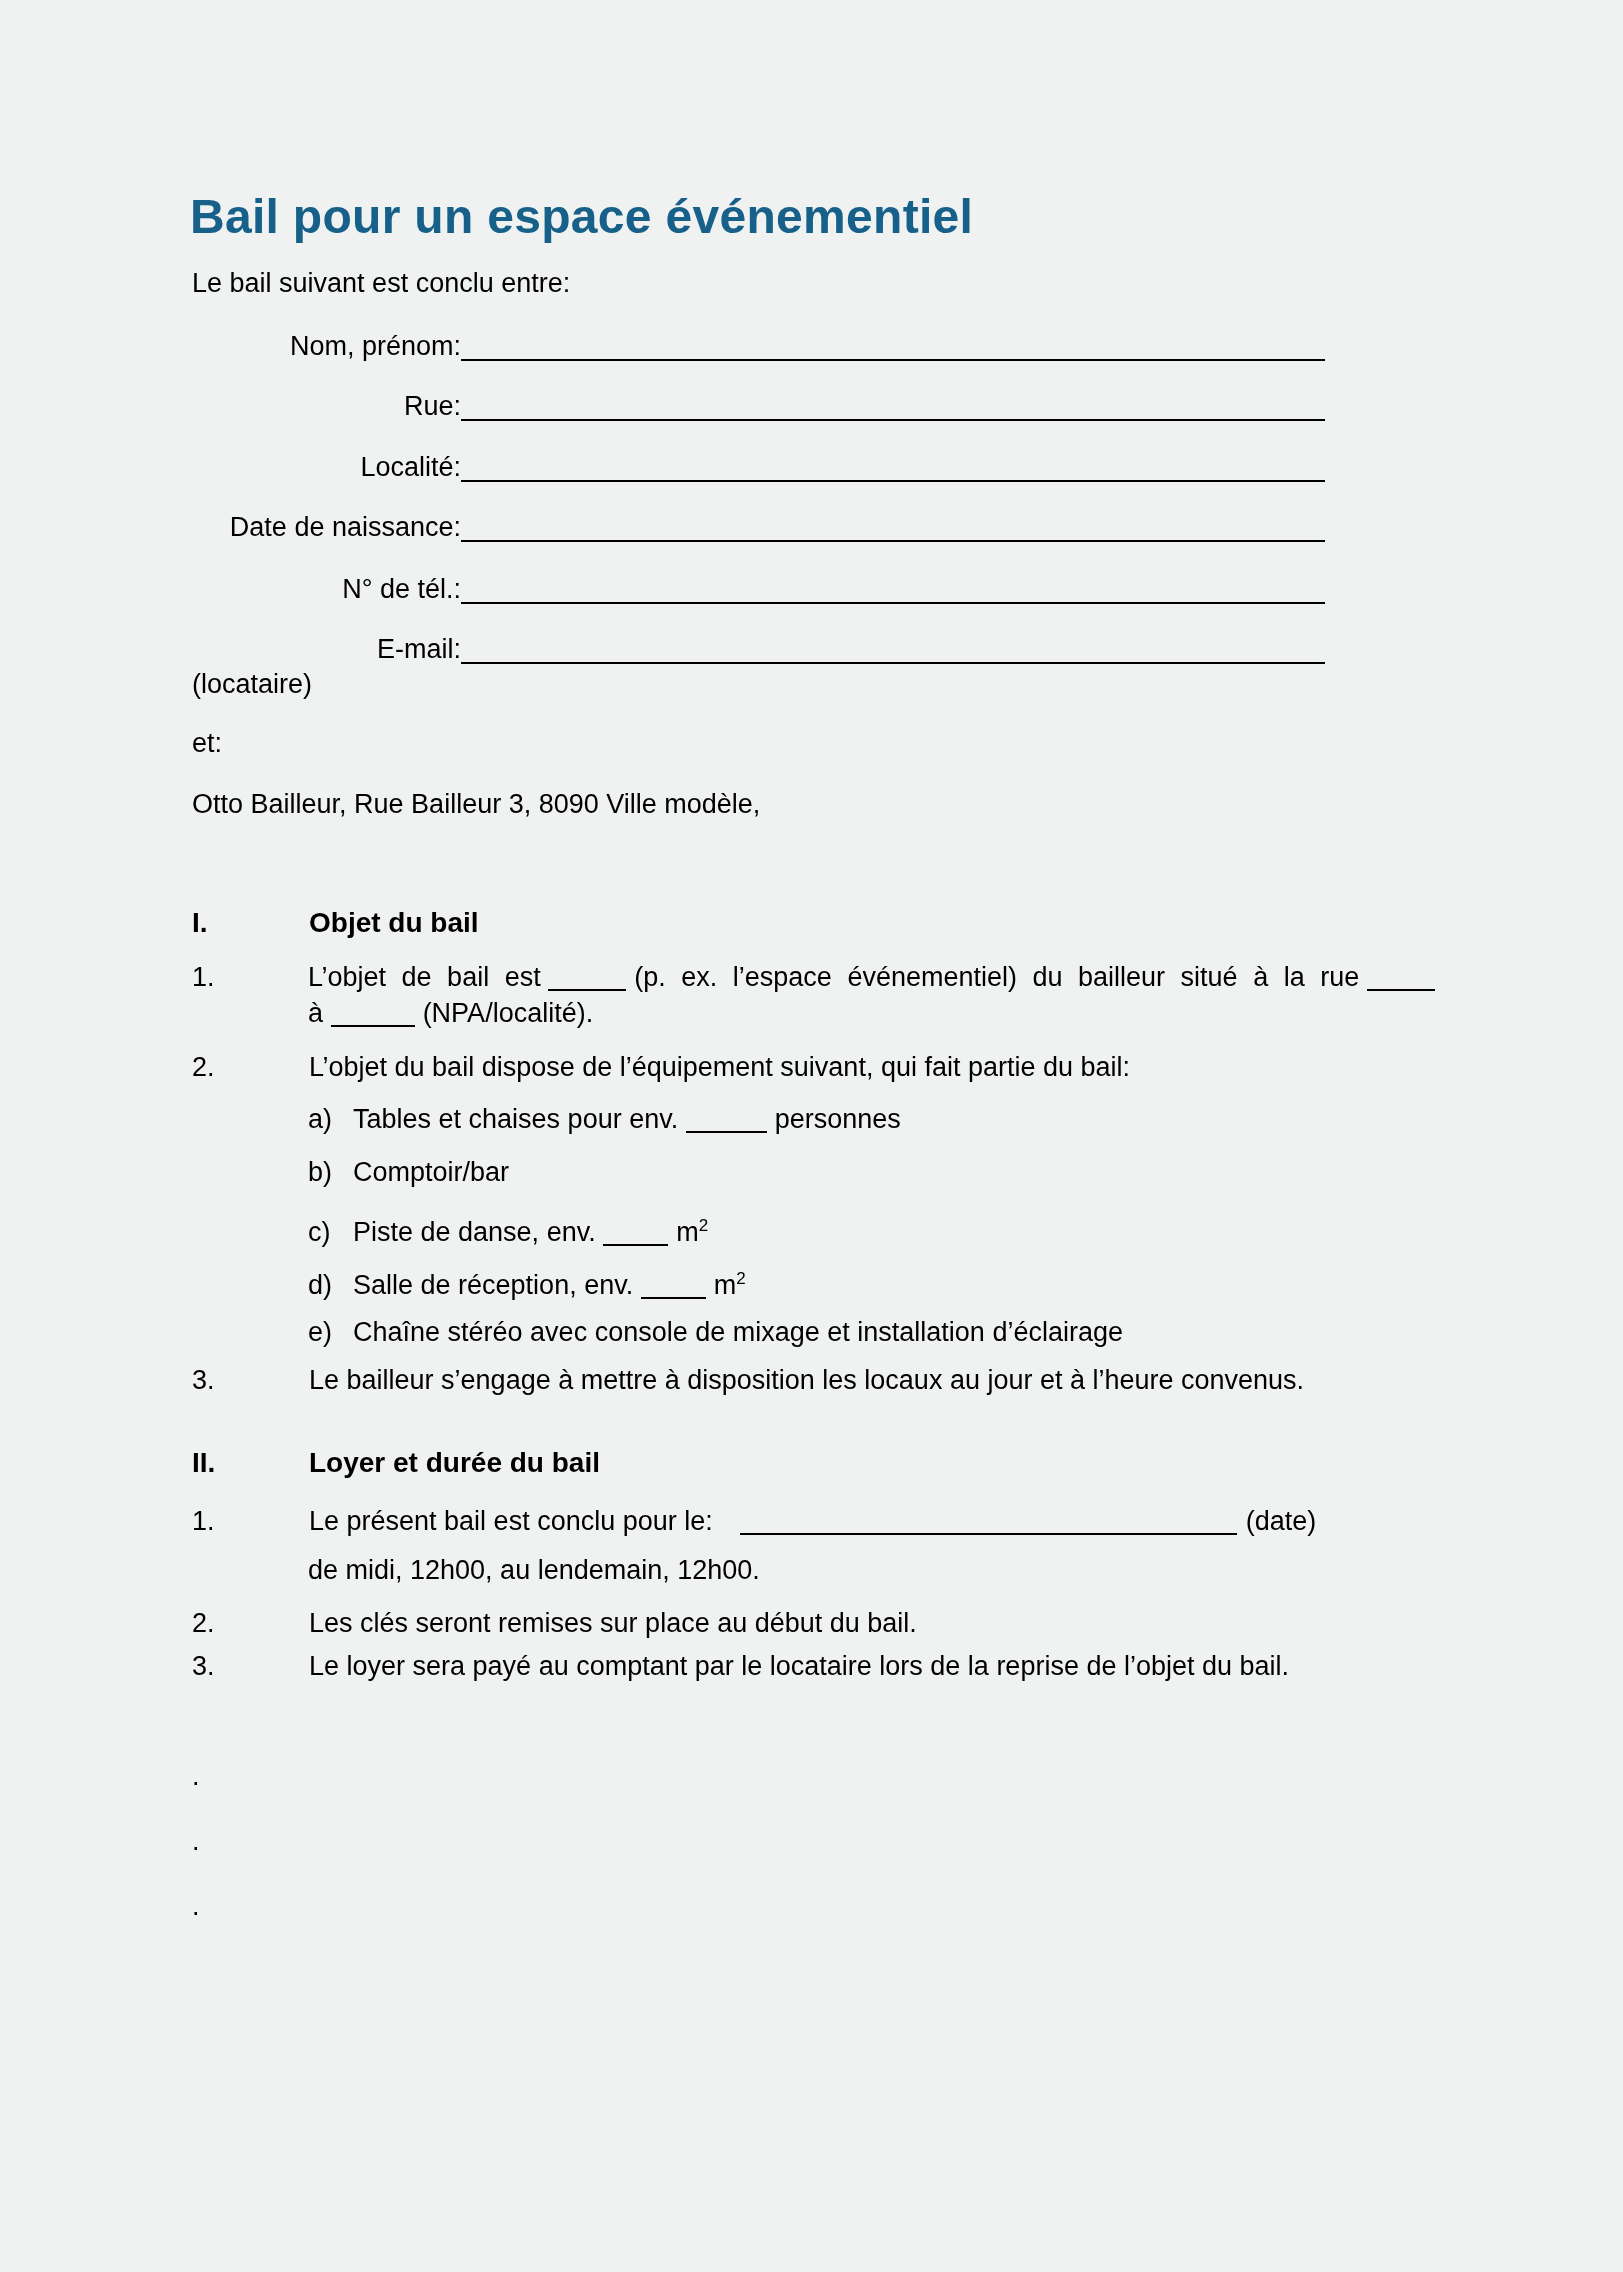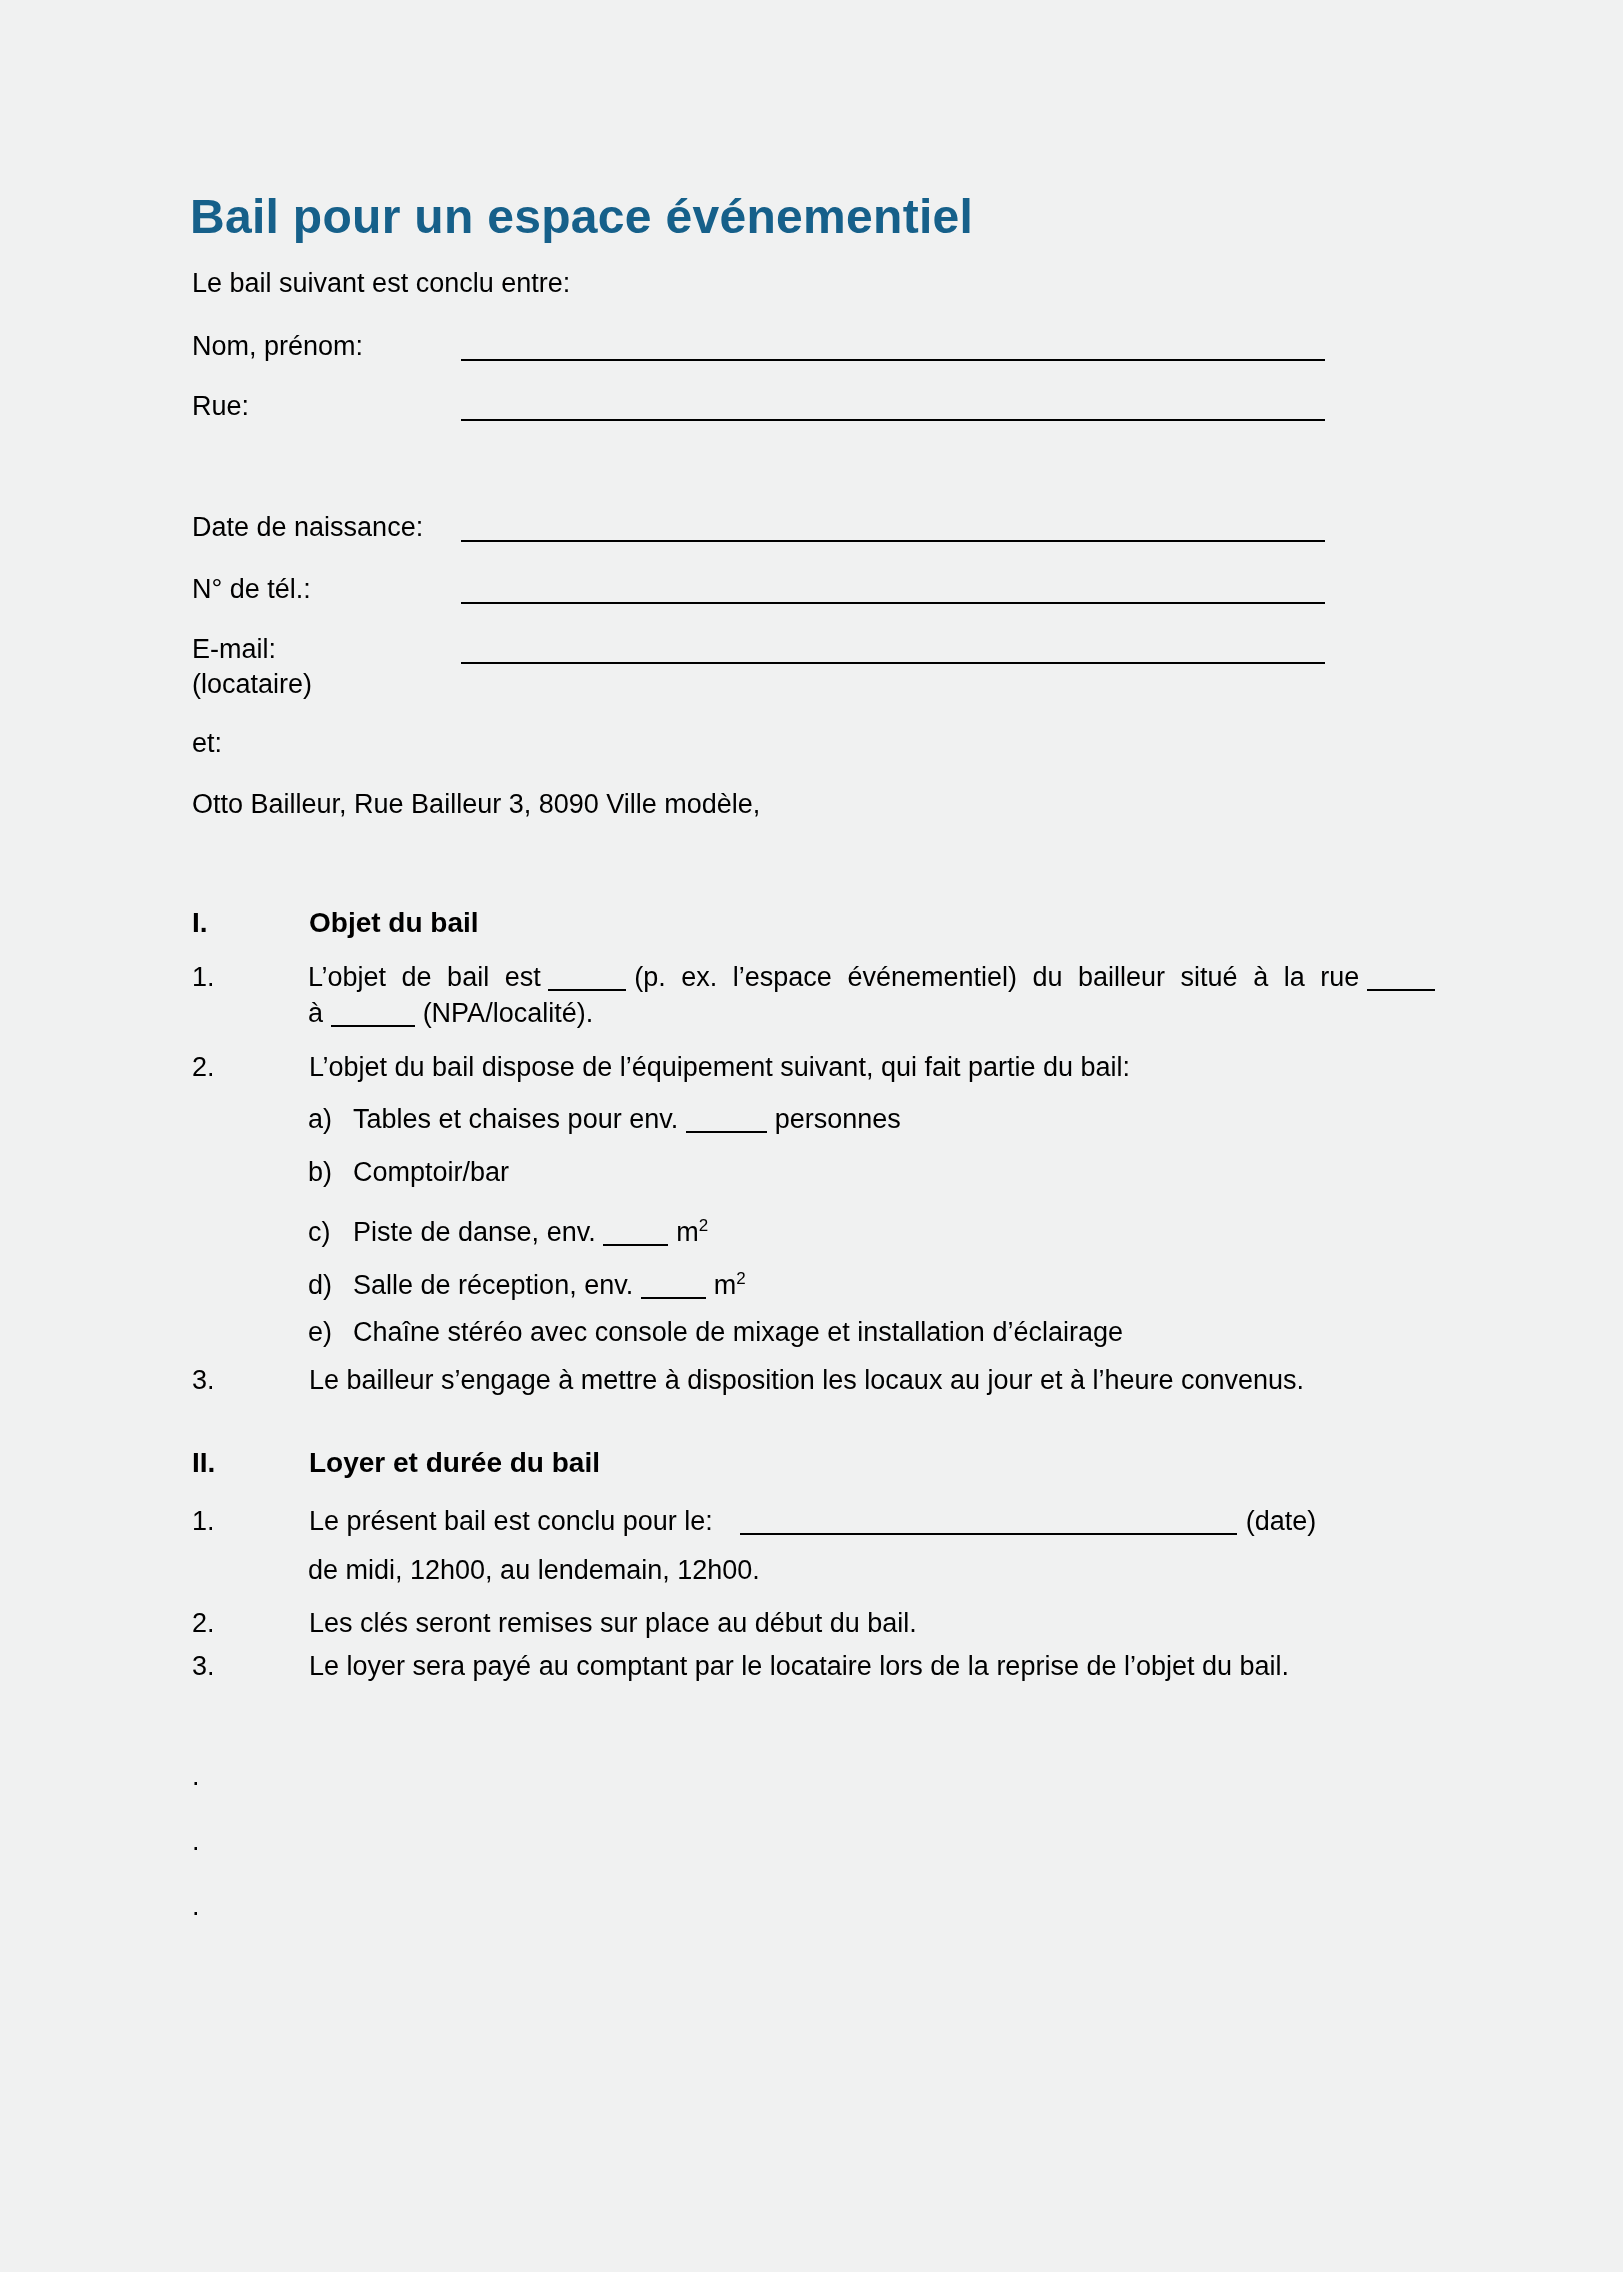--- a/index.html
+++ b/index.html
@@ -22,20 +22,21 @@
   .body-text{font-size:27px;line-height:36px;white-space:nowrap;}
   
   .field-row{
     left:192px;width:1133px;height:36px;
     display:flex;align-items:flex-end;
   }
   .field-label{
     width:269px;flex:0 0 269px;
     font-size:27px;line-height:30px;
     white-space:nowrap;
+    text-align:right;
   }
   .field-line{
     flex:1 1 auto;height:100%;
     border-bottom:2.6px solid #000;
   }
   
   .sec-heading{
     left:192px;
     font-size:28px;font-weight:bold;line-height:36px;
     white-space:nowrap;
@@ -75,20 +76,24 @@
   <div class="abs title">Bail pour un espace événementiel</div>
 
   <div class="abs body-text" style="left:192px;top:265px;">Le bail suivant est conclu entre:</div>
 
   <div class="abs field-row" style="top:325px;">
     <span class="field-label">Nom, prénom:</span>
     <span class="field-line"></span>
   </div>
   <div class="abs field-row" style="top:385px;">
     <span class="field-label">Rue:</span>
+    <span class="field-line"></span>
+  </div>
+  <div class="abs field-row" style="top:446px;">
+    <span class="field-label">Localité:</span>
     <span class="field-line"></span>
   </div>
   <div class="abs field-row" style="top:506px;">
     <span class="field-label">Date de naissance:</span>
     <span class="field-line"></span>
   </div>
   <div class="abs field-row" style="top:568px;">
     <span class="field-label">N° de tél.:</span>
     <span class="field-line"></span>
   </div>

